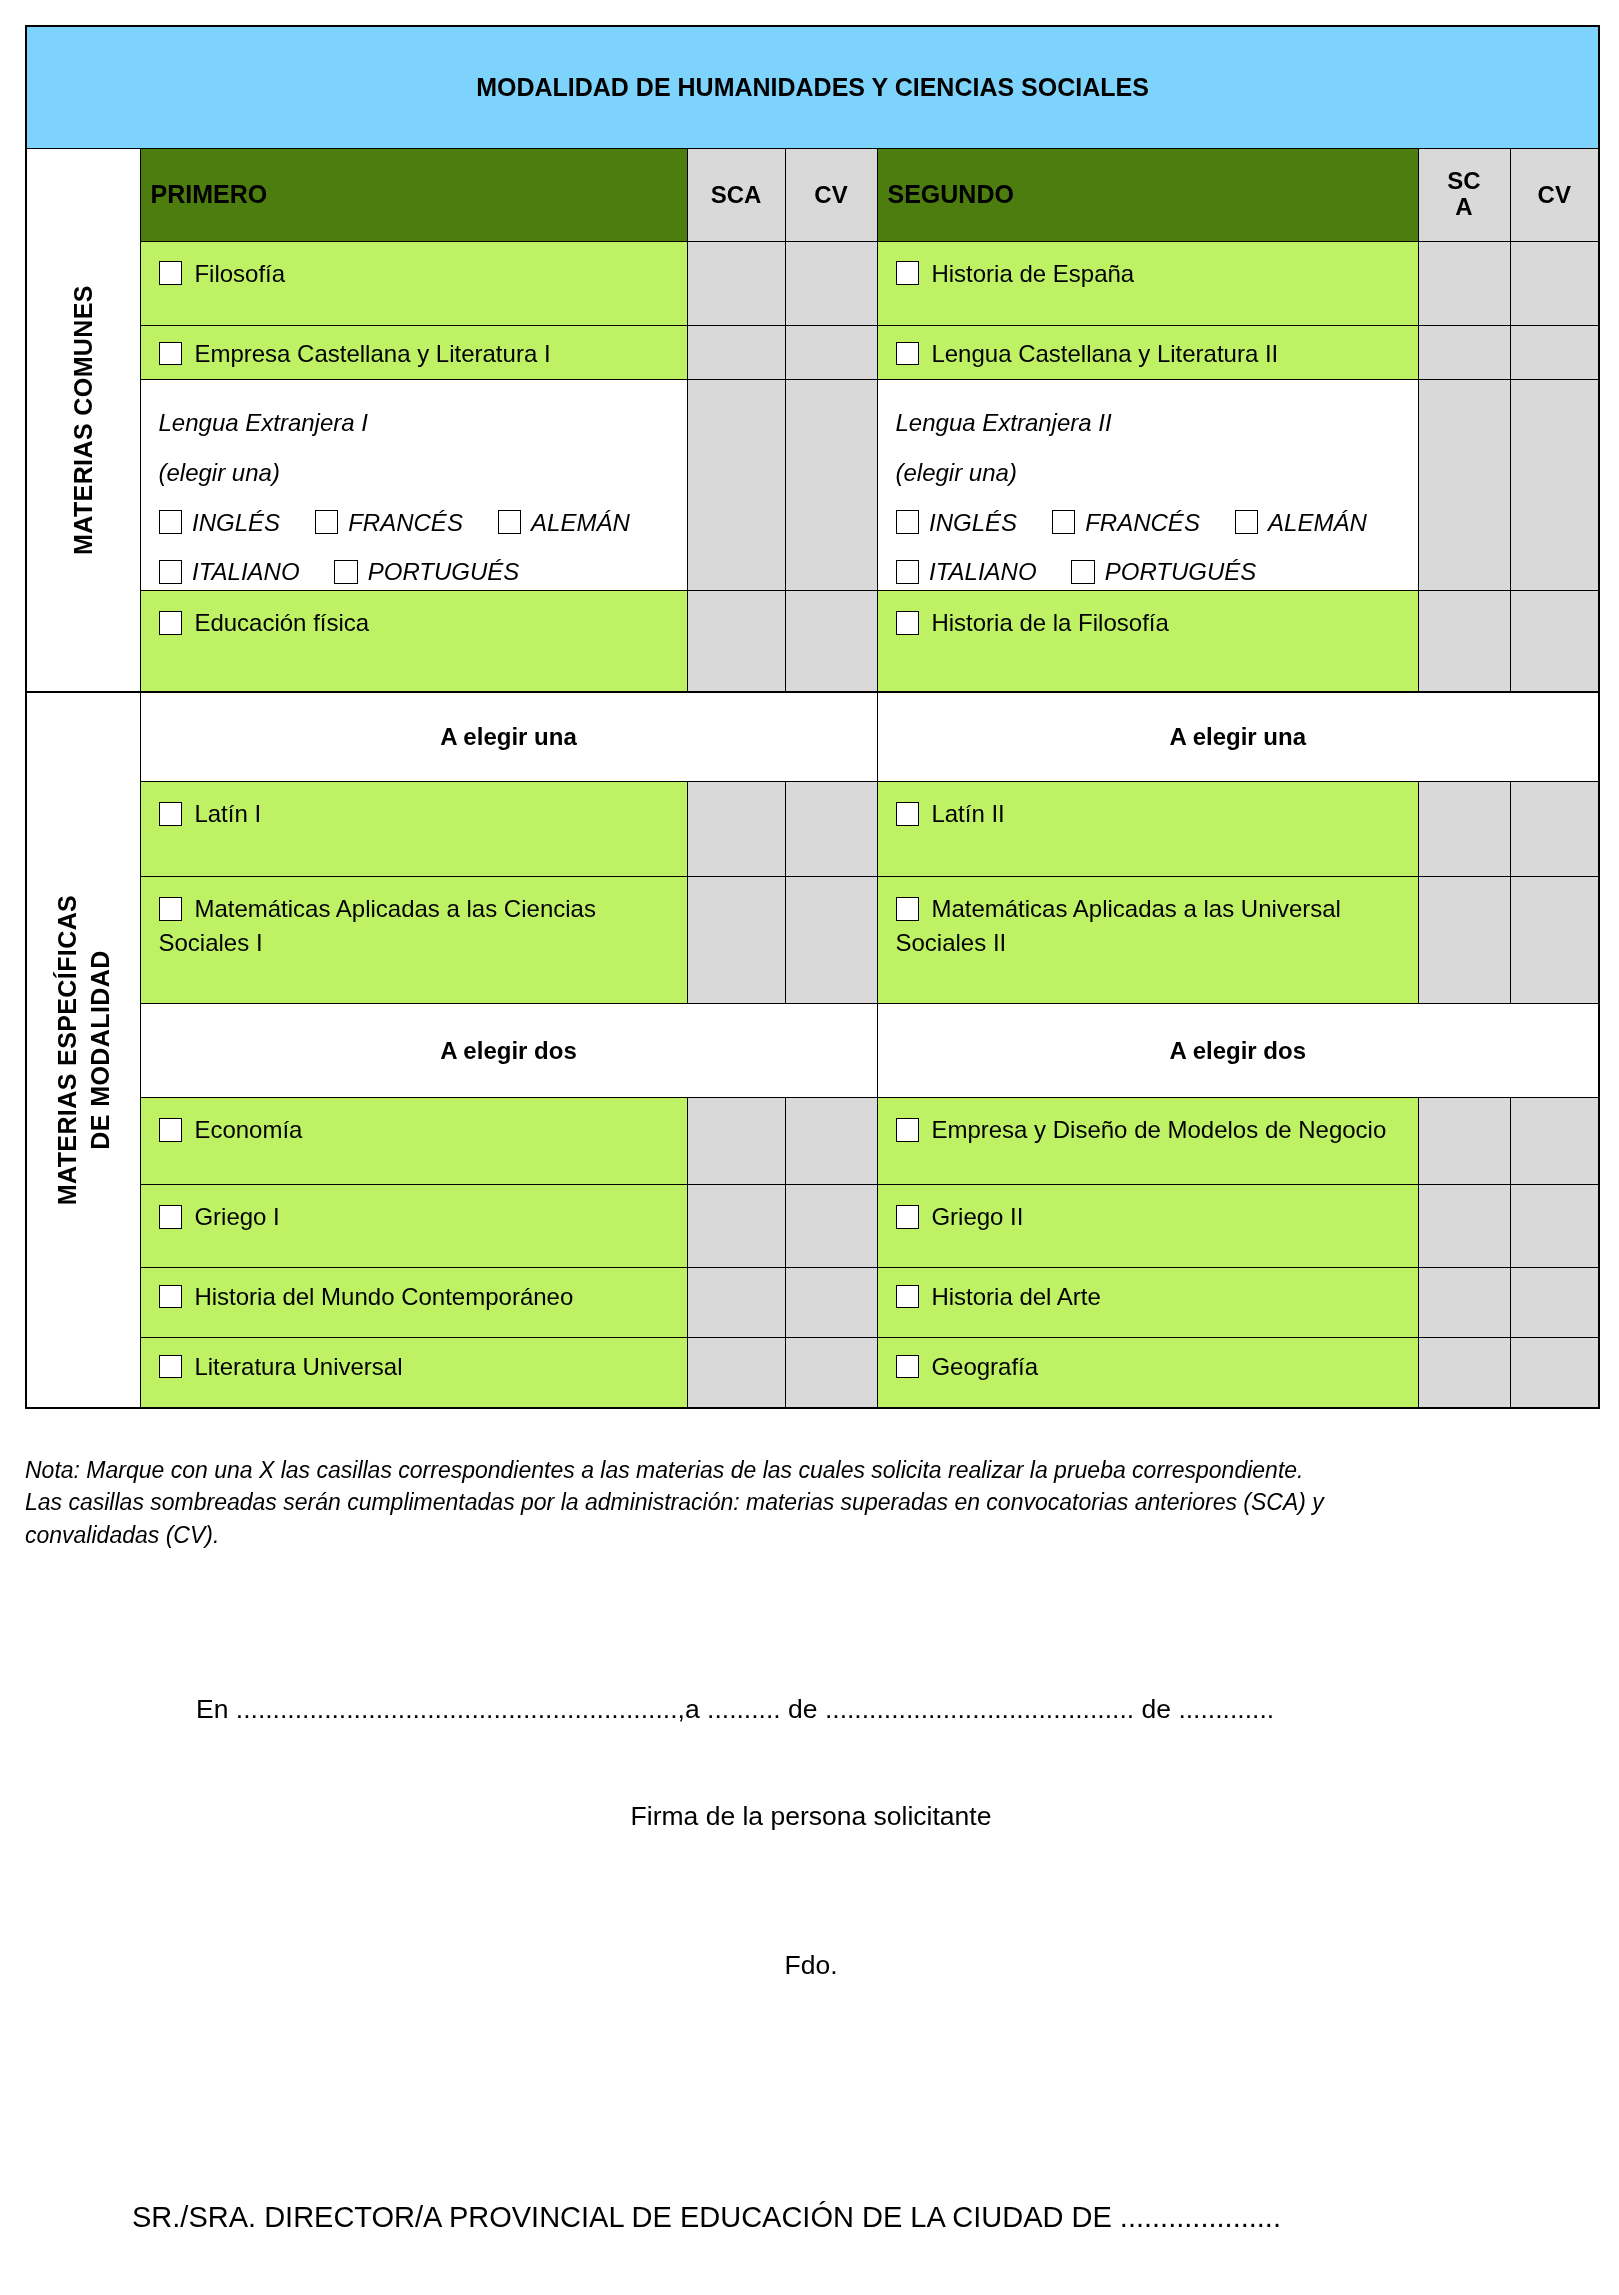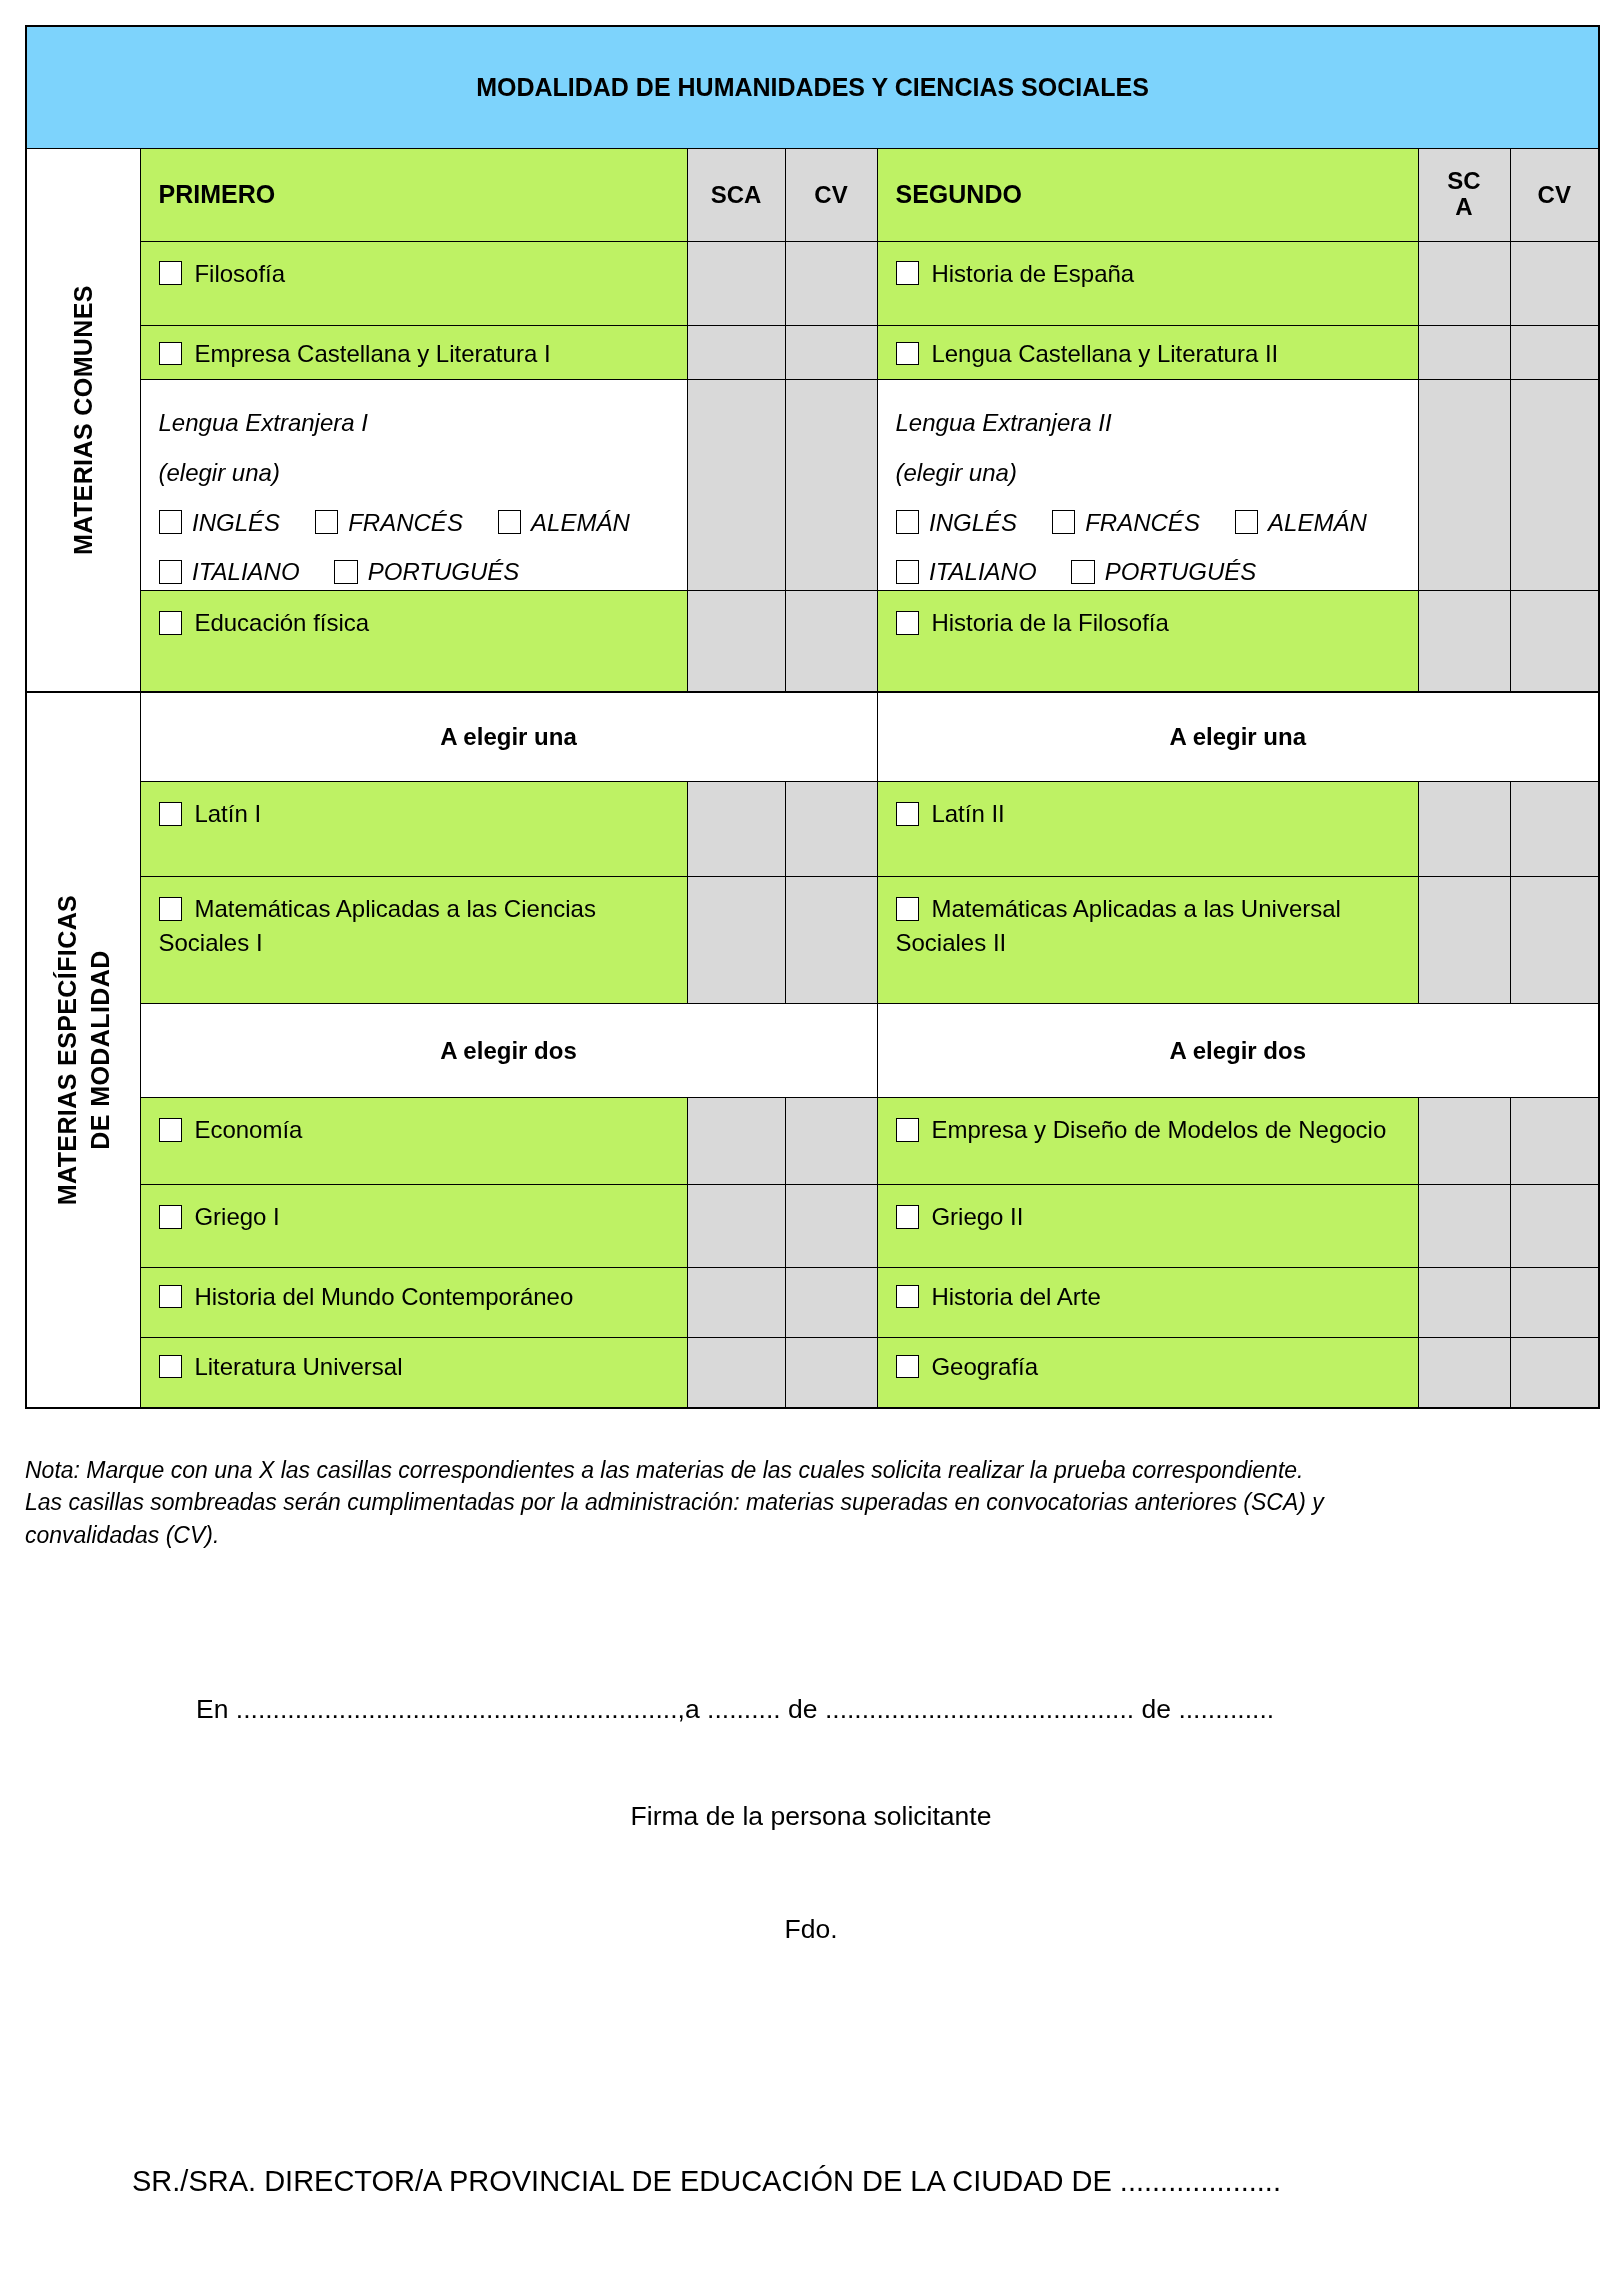--- a/index.html
+++ b/index.html
@@ -18,21 +18,21 @@
   }
   table.form td { border: 1.7px solid #000; box-sizing: border-box; overflow: visible; }
 
   td.title-cell {
     background: #7dd3fc;
     text-align: center; vertical-align: middle;
     font-weight: bold; font-size: 25px;
     border-bottom: 2.5px solid #000;
   }
 
-  td.hdr-name { vertical-align: middle; font-weight: bold; font-size: 25px; padding-left: 18px; background: #bef264; }
+  td.hdr-name { vertical-align: middle; font-weight: bold; font-size: 25px; padding-left: 10px; background: #4d7c0f; }
   td.hdr-mini { vertical-align: middle; font-weight: bold; font-size: 24px; text-align: center; background: #d9d9d9; }
   .sca-narrow { display: inline-block; width: 48px; word-break: break-all; line-height: 1.12; }
 
   td.shaded { background: #d9d9d9; }
 
   td.subject {
     vertical-align: top; background: #bef264;
     font-size: 24px; line-height: 1.4;
     padding: 15px 21.5px 0 18px;
   }
@@ -64,21 +64,21 @@
   .sec-top { border-top: 2.5px solid #000 !important; }
 
   .note {
     margin: 45px 0 0 0;
     width: 1307px;
     font-style: italic; font-size: 23px; line-height: 1.42;
   }
 
   .date-line { margin: 142px 0 0 171px; font-size: 26.5px; white-space: nowrap; }
   .firma { margin-top: 76px; width: 1572px; text-align: center; font-size: 26.5px; }
-  .fdo   { margin-top: 82px; width: 1572px; text-align: center; font-size: 26.5px; }
+  .fdo   { margin-top: 118px; width: 1572px; text-align: center; font-size: 26.5px; }
   .addressee { margin: 220px 0 0 107px; font-size: 29px; white-space: nowrap; }
 </style>
 </head>
 <body>
 
 <div class="page">
 
   <table class="form">
     <colgroup>
       <col style="width:114px">

